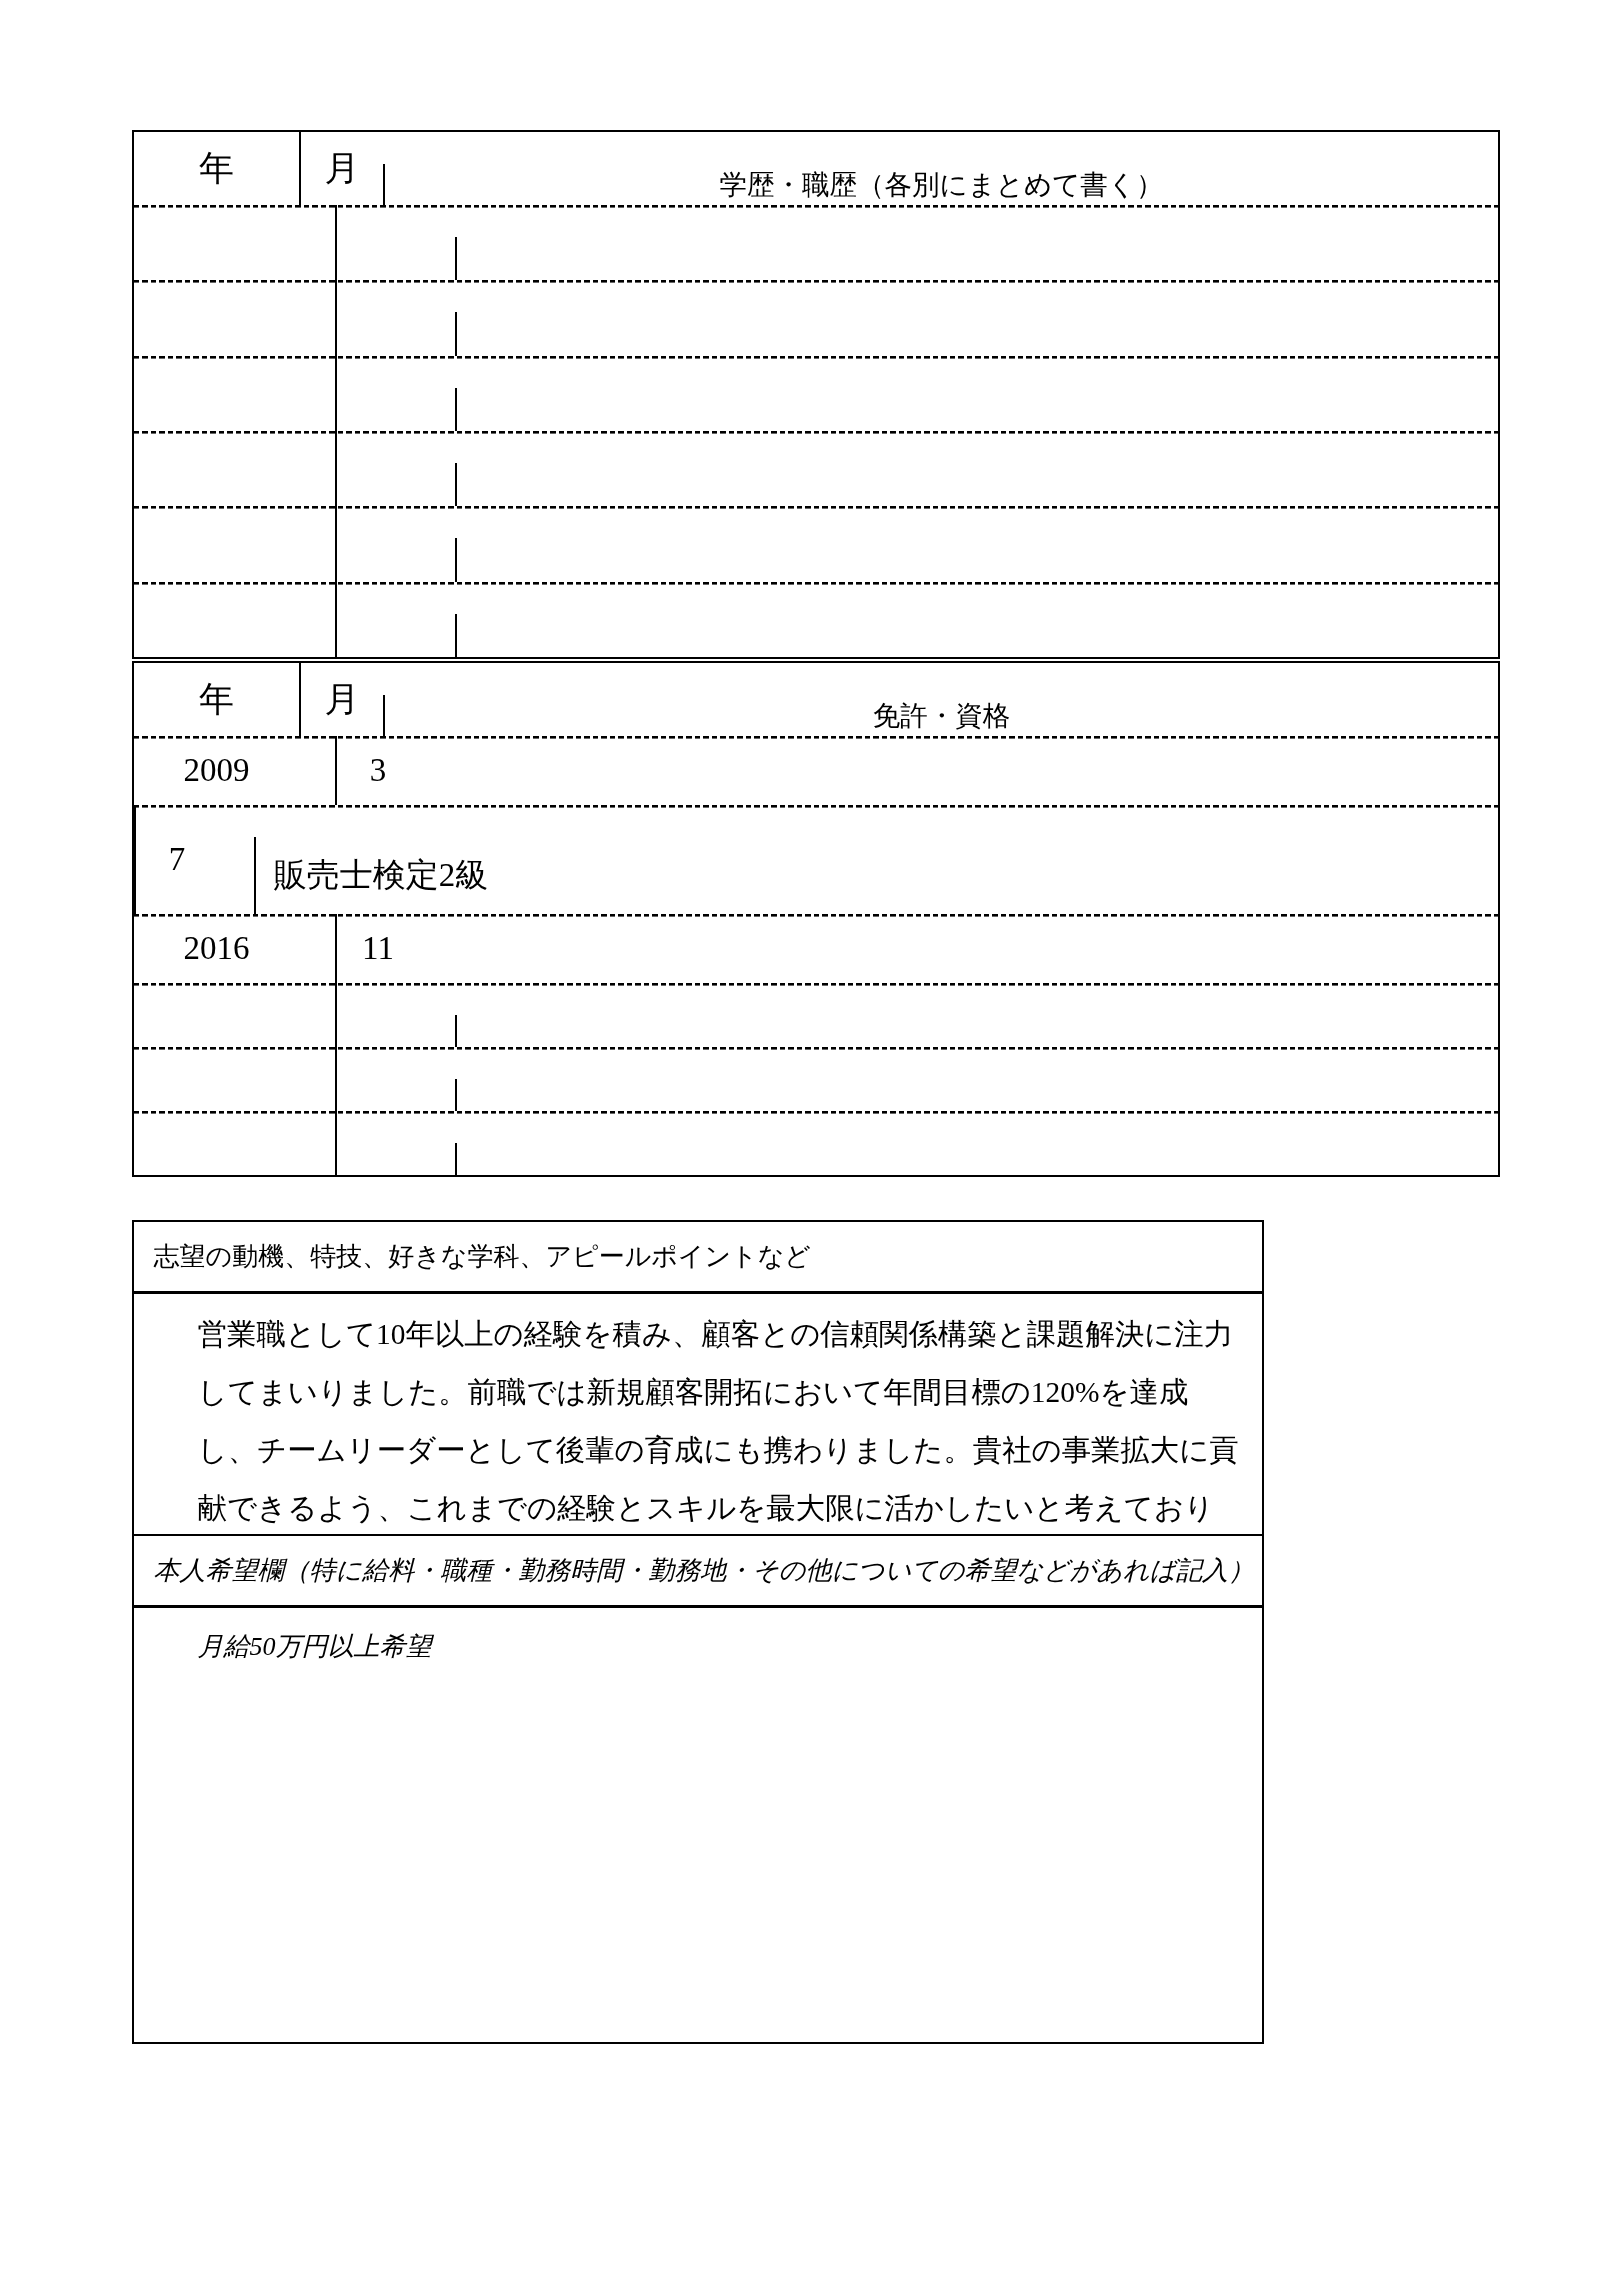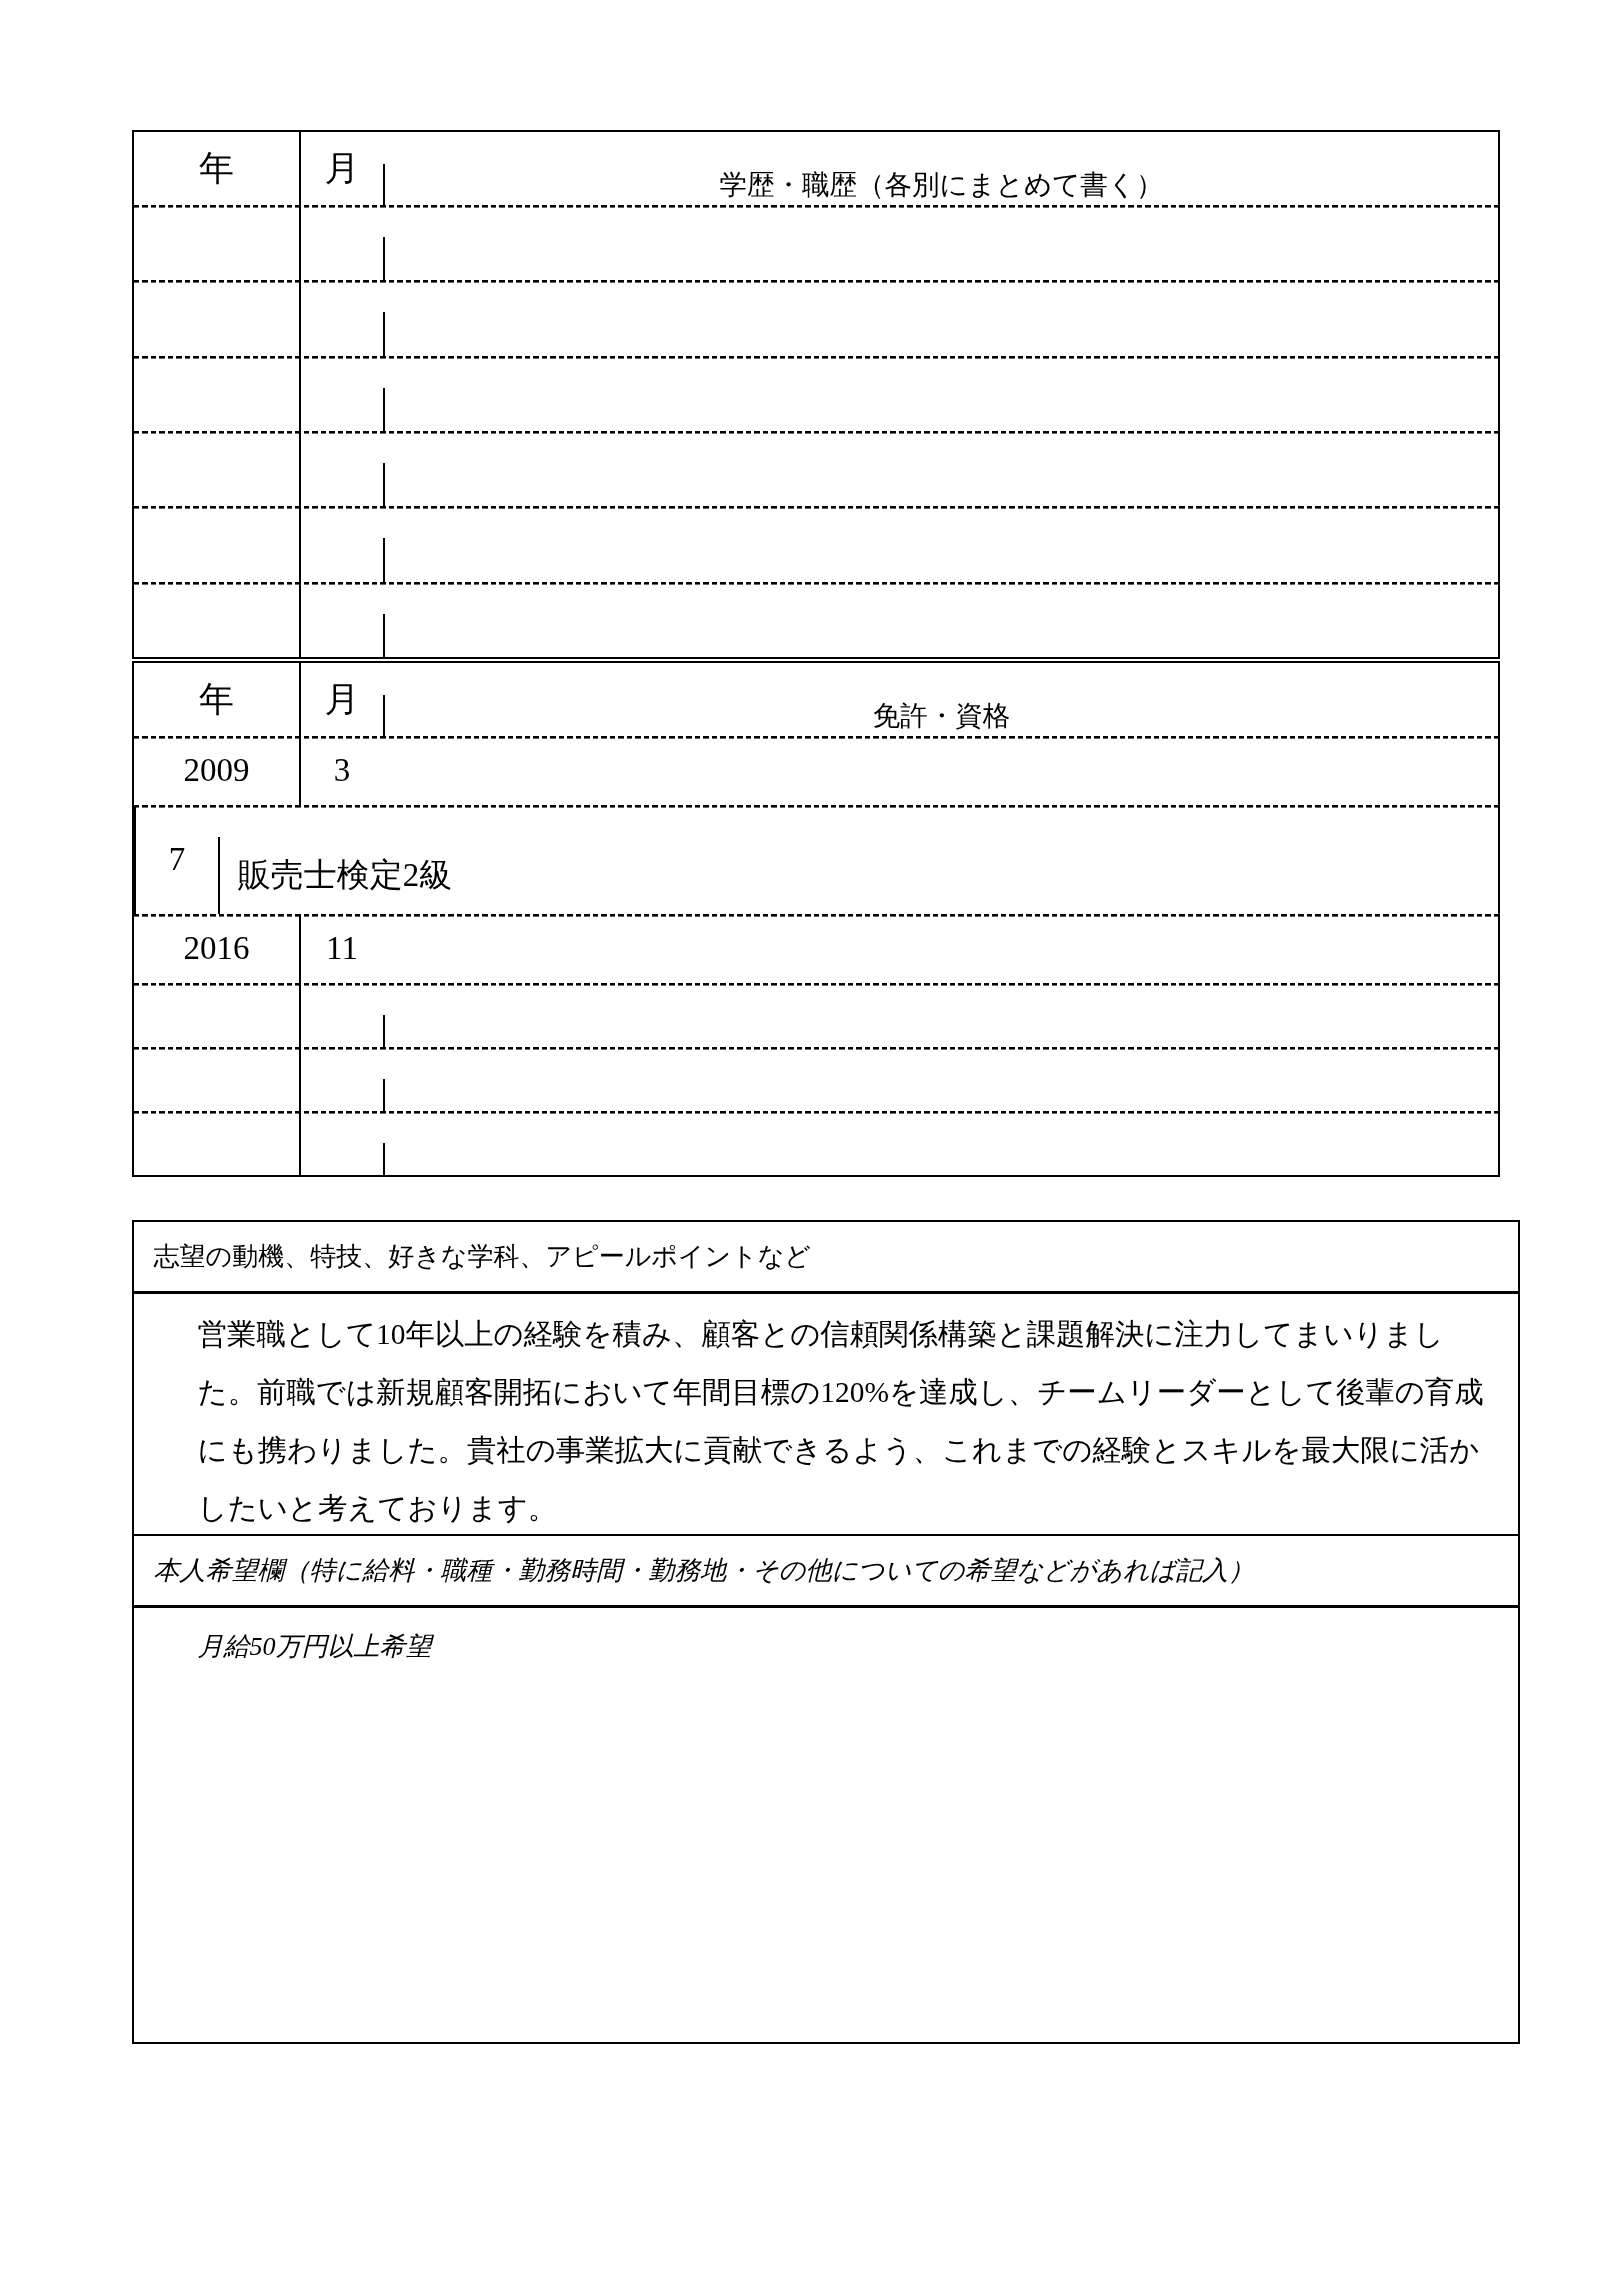--- a/index.html
+++ b/index.html
@@ -32,20 +32,21 @@
     flex: 1 1 auto;
     min-height: 0;
   }
   .trow.head { flex: 0 0 73px; }
   
   .trow + .trow {
     background-image: repeating-linear-gradient(to right, #000 0 5.2px, transparent 5.2px 8.5px);
     background-size: 100% 2.6px;
     background-repeat: no-repeat;
     background-position: left top;
+    gap: 36px;
   }
 
   .cell {
     box-sizing: border-box;
     display: flex;
     align-items: center;
     overflow: hidden;
     white-space: nowrap;
   }
   .c-year  { flex: 0 0 165px; justify-content: center; }
@@ -53,21 +54,21 @@
   .c-desc  { flex: 1 1 auto;  justify-content: flex-start; padding-left: 17.7px; border-left: 2px solid #000; margin-top: 32px; }
 
   .head .c-year, .head .c-month { font-size: 35px; }
   .head .c-desc { justify-content: center; padding-left: 0; font-size: 27.5px; }
   .trow:not(.head) .cell { font-size: 33px; }
 
   
   .box {
     position: absolute;
     left: 132px;
-    width: 1388px;
+    width: 1132px;
     box-sizing: border-box;
     border: 2.6px solid #000;
     background: #fff;
     display: flex;
     flex-direction: column;
   }
   #box-motivation { top: 1220px; height: 360px; }
   #box-hope       { top: 1534px; height: 510px; font-style: italic; }
 
   .box-title {

